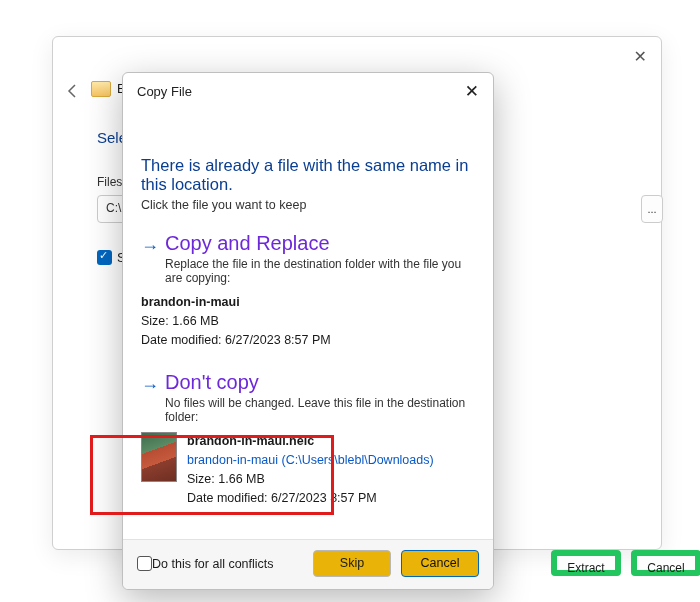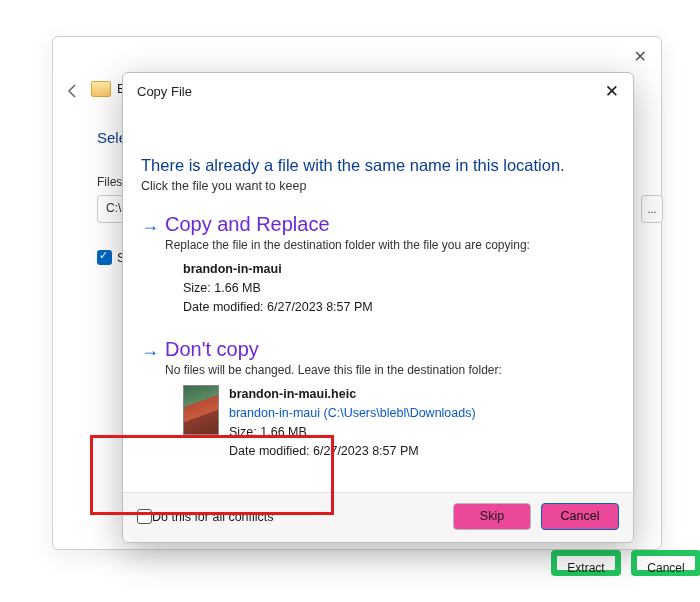--- a/index.html
+++ b/index.html
@@ -129,21 +129,21 @@
       line-height: 24px;
     }
     .bg-extract-btn { left: 498px; width: 70px; }
     .bg-cancel-btn { left: 578px; width: 70px; }
 
     
     .dlg {
       position: absolute;
       left: 122px;
       top: 72px;
-      width: 512px;
+      width: 372px;
       background: #fff;
       border: 1px solid #bfbfbf;
       border-radius: 6px;
       box-shadow: 0 10px 36px rgba(0,0,0,0.28);
     }
     .dlg-title {
       display: flex;
       justify-content: space-between;
       align-items: center;
       padding: 10px 14px 12px 14px;
@@ -186,21 +186,20 @@
       color: #6d28d9;
       font-size: 20px;
     }
     .opt-desc {
       font-size: 12px;
       color: #333;
       margin-left: 24px;
       margin-top: 2px;
     }
     .file-block {
-      margin-left: 42px;
       margin-top: 8px;
       display: flex;
       gap: 10px;
     }
     .file-noicon { }
     .file-meta { line-height: 1.5; font-size: 12.5px; }
     .file-name { font-weight: 700; }
     .file-link { color: #0a59c7; }
     .thumb {
       width: 36px;
@@ -234,21 +233,21 @@
       display: flex;
       gap: 10px;
     }
     .btn {
       min-width: 78px;
       height: 27px;
       border-radius: 4px;
       font-size: 12.5px;
       text-align: center;
       line-height: 25px;
-      background: #ec4899;
+      background: #eab308;
     }
     .btn-skip { border: 1px solid #b8b8b8; }
     .btn-cancel { border: 1.5px solid #0067c0; color: #111; }
     .red-box {
       position: absolute;
       left: 90px;
       top: 435px;
       width: 244px;
       height: 80px;
       border: 3px solid #e11b1b;

